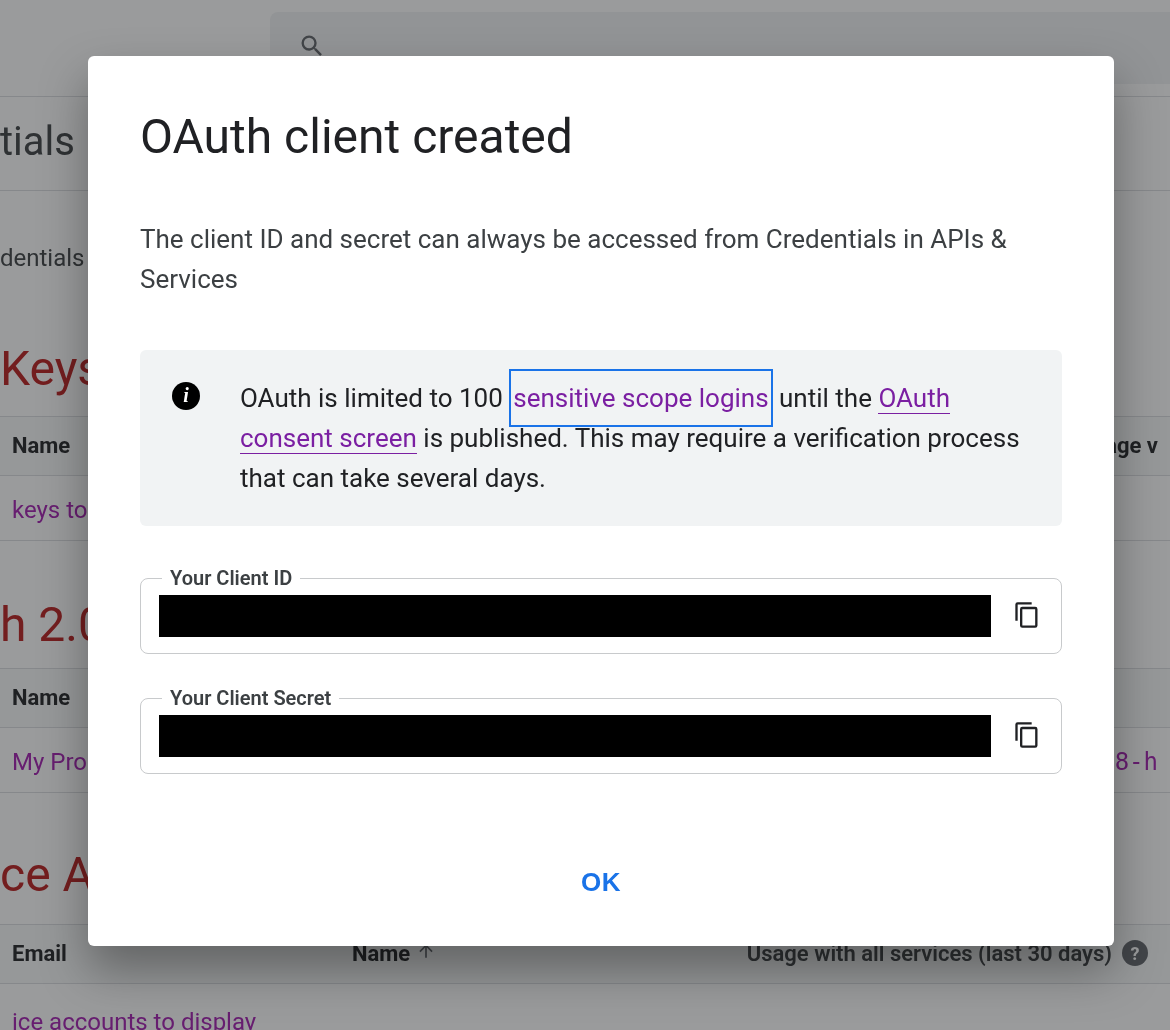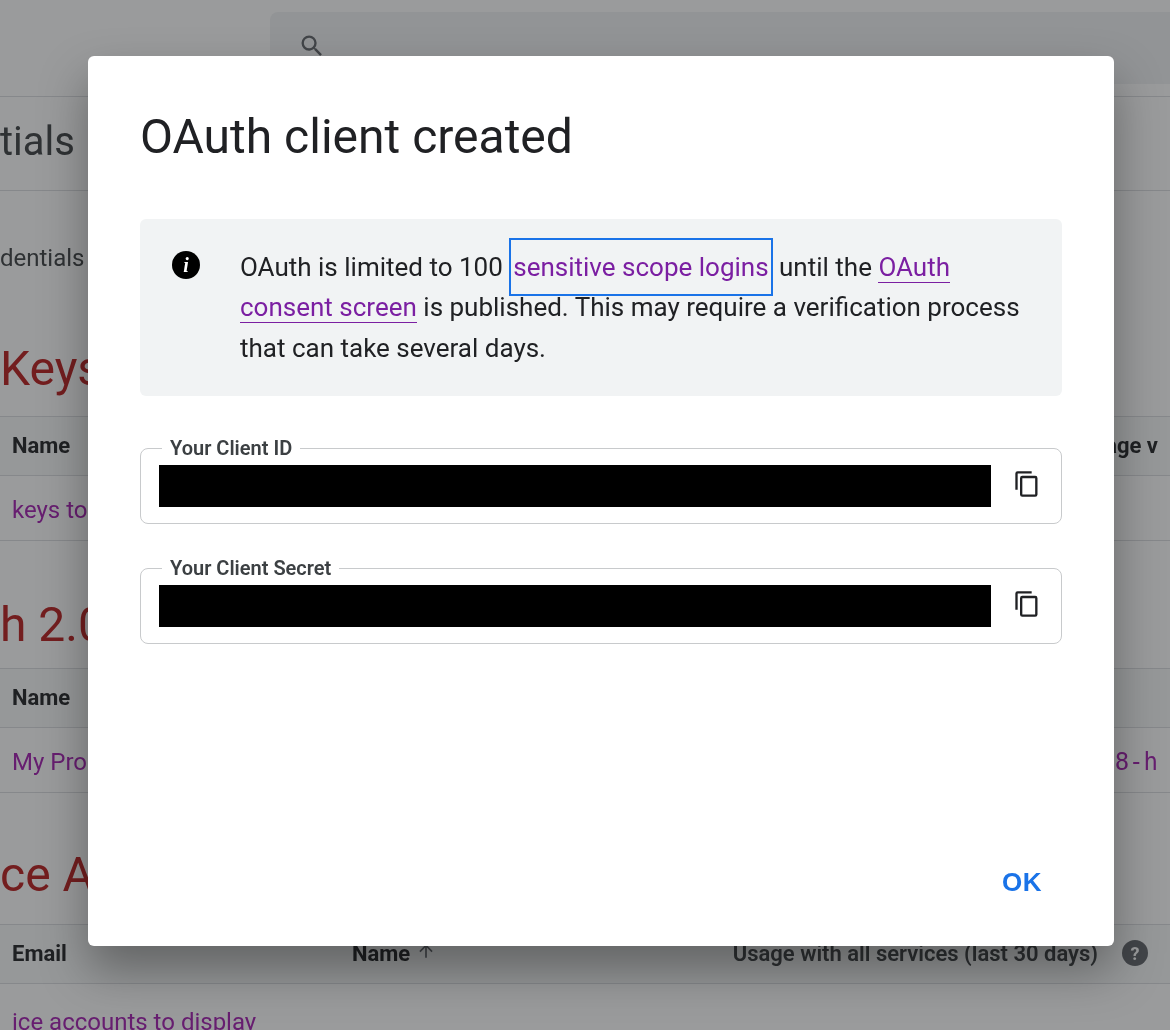--- a/index.html
+++ b/index.html
@@ -45,21 +45,21 @@
   }
   .bg-th-row { background: #f8f9fa; border-top: 1px solid #dadce0; border-bottom: 1px solid #dadce0; }
 
   .bg-cell {
     position: absolute; font-size: 24px; color: #a21caf;
     display: flex; align-items: center; height: 60px; padding: 0 12px;
   }
 
   .bg-usage-right {
     position: absolute; right: 0; font-size: 22px; font-weight: 600; color: #3c4043;
-    display: flex; align-items: center; gap: 24px;
+    display: flex; align-items: center; gap: 10px;
   }
 
   
   .scrim {
     position: absolute; inset: 0;
     background: rgba(32,33,36,0.45);
   }
 
   
   .modal {
@@ -133,21 +133,21 @@
   .copy-btn {
     flex: 0 0 36px; height: 36px;
     display: flex; align-items: center; justify-content: center;
     cursor: pointer;
     border: none; background: transparent;
   }
   .copy-btn svg { width: 28px; height: 28px; fill: #202124; }
 
   .modal-actions {
     margin-top: auto;
-    display: flex; justify-content: flex-end;
+    display: flex; justify-content: center;
     padding-top: 24px;
   }
   .ok-btn {
     border: none; background: transparent;
     color: #1a73e8;
     font-size: 26px; font-weight: 600;
     letter-spacing: 0.5px;
     padding: 12px 20px;
     cursor: pointer;
   }
@@ -220,20 +220,21 @@
   <div class="bg-cell" style="left:0; top:992px;">ice accounts to display</div>
 
 </div>
 
 <div class="scrim"></div>
 
 <div class="modal">
 
   <h1 class="modal-title">OAuth client created</h1>
 
+  <p class="modal-sub">The client ID and secret can always be accessed from Credentials in APIs &amp; Services</p>
 
   <div class="info-box">
     <div class="info-icon">
       <span class="circ">i</span>
     </div>
     <div class="info-text">
       <span>OAuth is limited to 100</span>
       <a href="#" class="focused">sensitive scope logins</a>
       <span>until the</span>
       <a href="#">OAuth consent screen</a>

